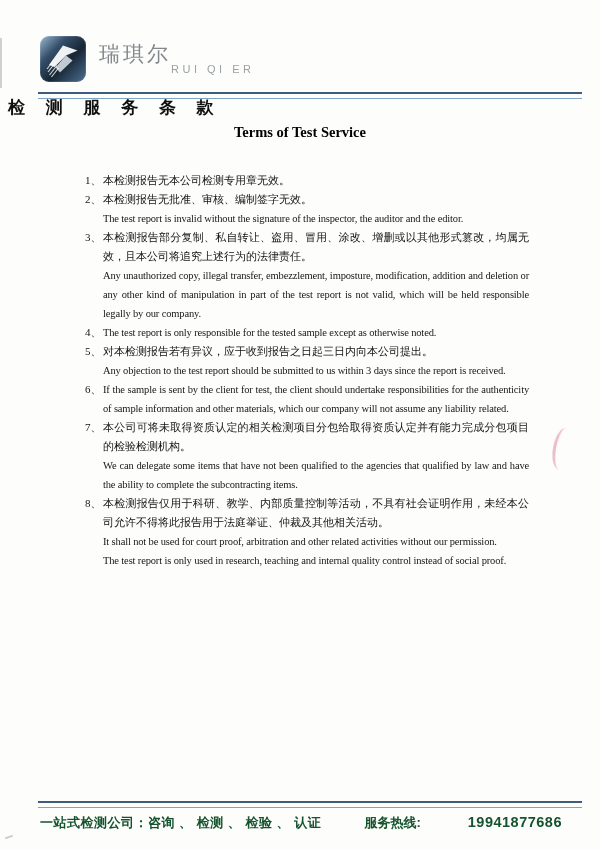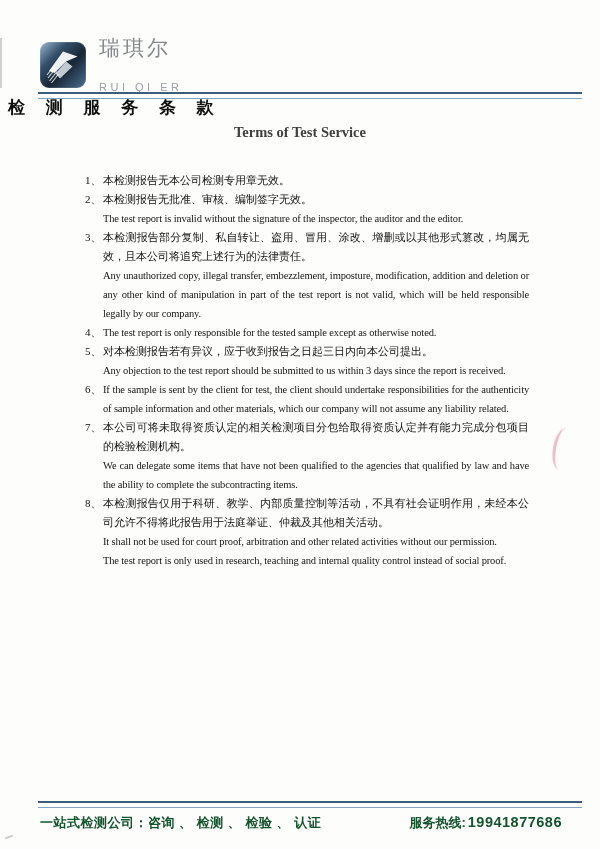--- a/index.html
+++ b/index.html
@@ -11,21 +11,21 @@
 
   
   .logo-row { position:absolute; left:40px; top:36px; display:flex; align-items:center; gap:13px; }
   .logo-box {
     width:46px; height:46px; border-radius:9px; flex:none;
     background:linear-gradient(135deg,#9cbad2 0%,#3d5possible870 0%,#35506b 28%,#182635 55%,#22384e 78%,#56789a 100%);
     background:linear-gradient(135deg,#9cbad2 0%,#35506b 30%,#182635 58%,#4d7093 100%);
     box-shadow:inset 0 0 0 1px rgba(255,255,255,.12);
     display:flex; align-items:center; justify-content:center;
   }
-  .logo-text { display:flex; flex-direction:column; }
+  .logo-text { display:flex; flex-direction:row; }
   .logo-cn {
     font-family:"Liberation Sans", sans-serif; font-size:21px; font-weight:500;
     color:#85898d; letter-spacing:3px; line-height:24px;
   }
   .logo-en {
     font-family:"Liberation Sans", sans-serif; font-size:11px;
     color:#9ba1a5; letter-spacing:3.5px; line-height:13px; margin-top:21px;
   }
   .rule {
     position:absolute; left:38px; right:18px; height:4px;
@@ -35,21 +35,21 @@
   .rule-footer { top:801px; }
 
   
   .title-cn {
     position:absolute; top:96px; left:0; width:100%; text-align:left;
     font-family:"Liberation Sans", sans-serif; font-weight:bold;
     font-size:17px; letter-spacing:8px; text-indent:8px; color:#101010;
   }
   .title-en {
     position:absolute; top:124px; left:0; width:100%; text-align:center;
-    font-family:"Liberation Serif", serif; font-weight:bold; font-size:14.5px; color:#404040;
+    font-family:"Liberation Serif", serif; font-weight:bold; font-size:14.5px; color:#000000;
   }
 
   
   .terms { position:absolute; left:85px; top:171px; width:444px; }
   .term { display:flex; }
   .t-num { flex:none; width:18px; font-size:11px; line-height:19px; color:#141414; }
   .t-body { flex:1; min-width:0; }
   .t-cn {
     font-size:11px; line-height:19px; text-align:justify; color:#141414;
     font-family:"Liberation Serif", serif;
@@ -59,21 +59,21 @@
     letter-spacing:-0.15px; font-family:"Liberation Serif", serif;
   }
 
   
   .footer-row {
     position:absolute; left:40px; right:38px; top:814px;
     display:flex; justify-content:space-between; align-items:baseline;
     font-family:"Liberation Sans", sans-serif; font-weight:bold; color:#14532d;
   }
   .f-left { font-size:13px; letter-spacing:.5px; }
-  .f-right { font-size:13px; display:flex; align-items:baseline; }
+  .f-right { font-size:13px; display:flex; align-items:baseline;gap:45px; }
   .f-right .num { font-size:14.5px; letter-spacing:.5px; margin-left:2px; }
 
   
   .red-mark {
     position:absolute; left:553px; top:428px; width:16px; height:42px;
     border-left:3px solid rgba(208,98,128,.42); border-radius:50%;
     transform:rotate(10deg); filter:blur(.6px);
   }
   .edge-line { position:absolute; left:0; top:38px; width:2px; height:50px; background:#b5b9bc; opacity:.65; }
   .speck { position:absolute; left:5px; top:836px; width:8px; height:2px; background:#a9adb0; opacity:.6; transform:rotate(-20deg); }

